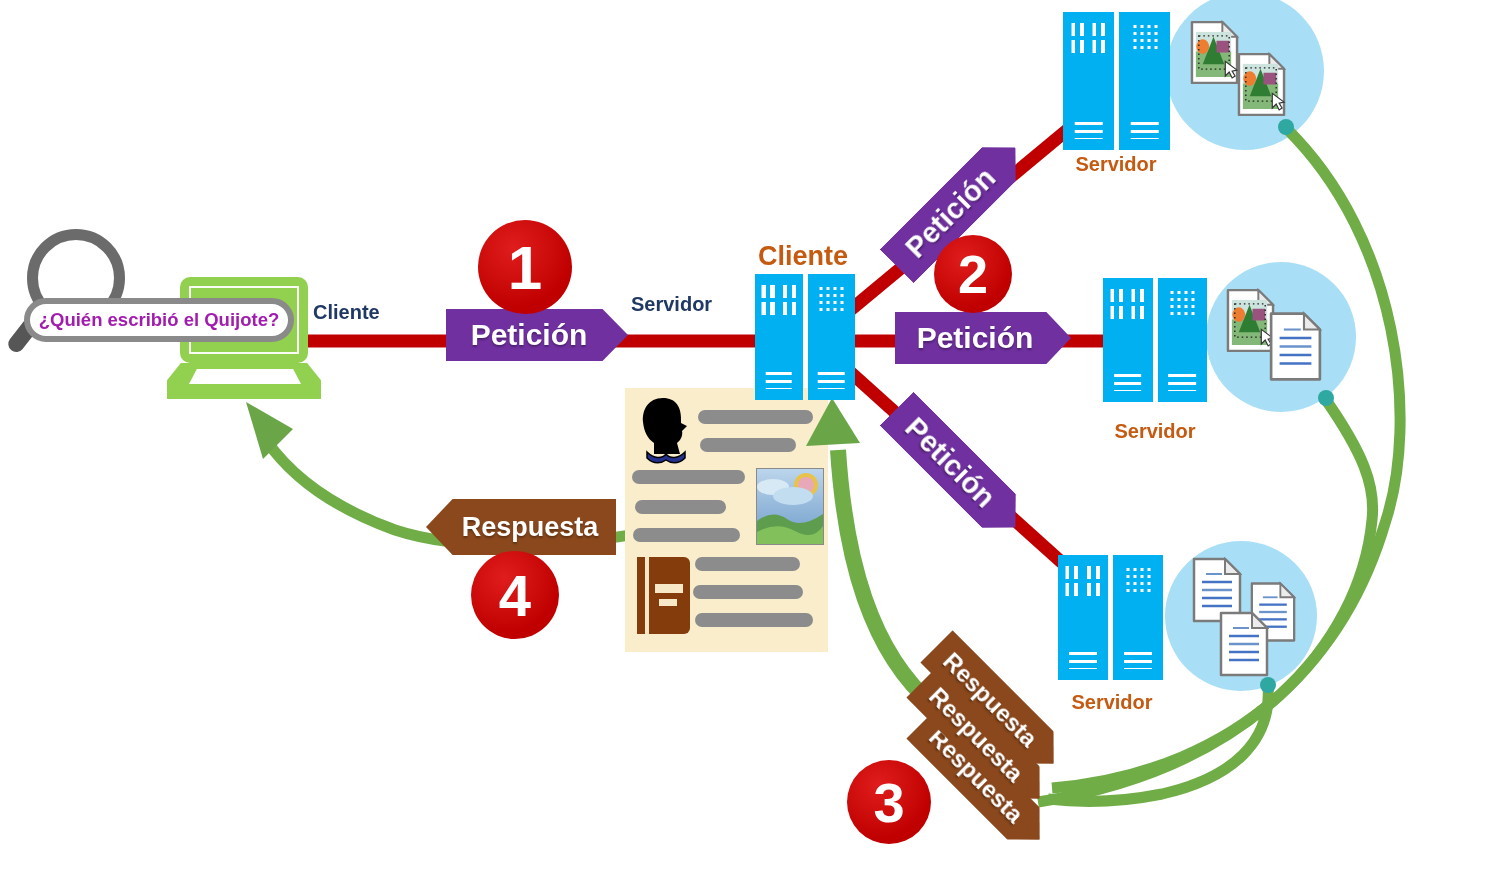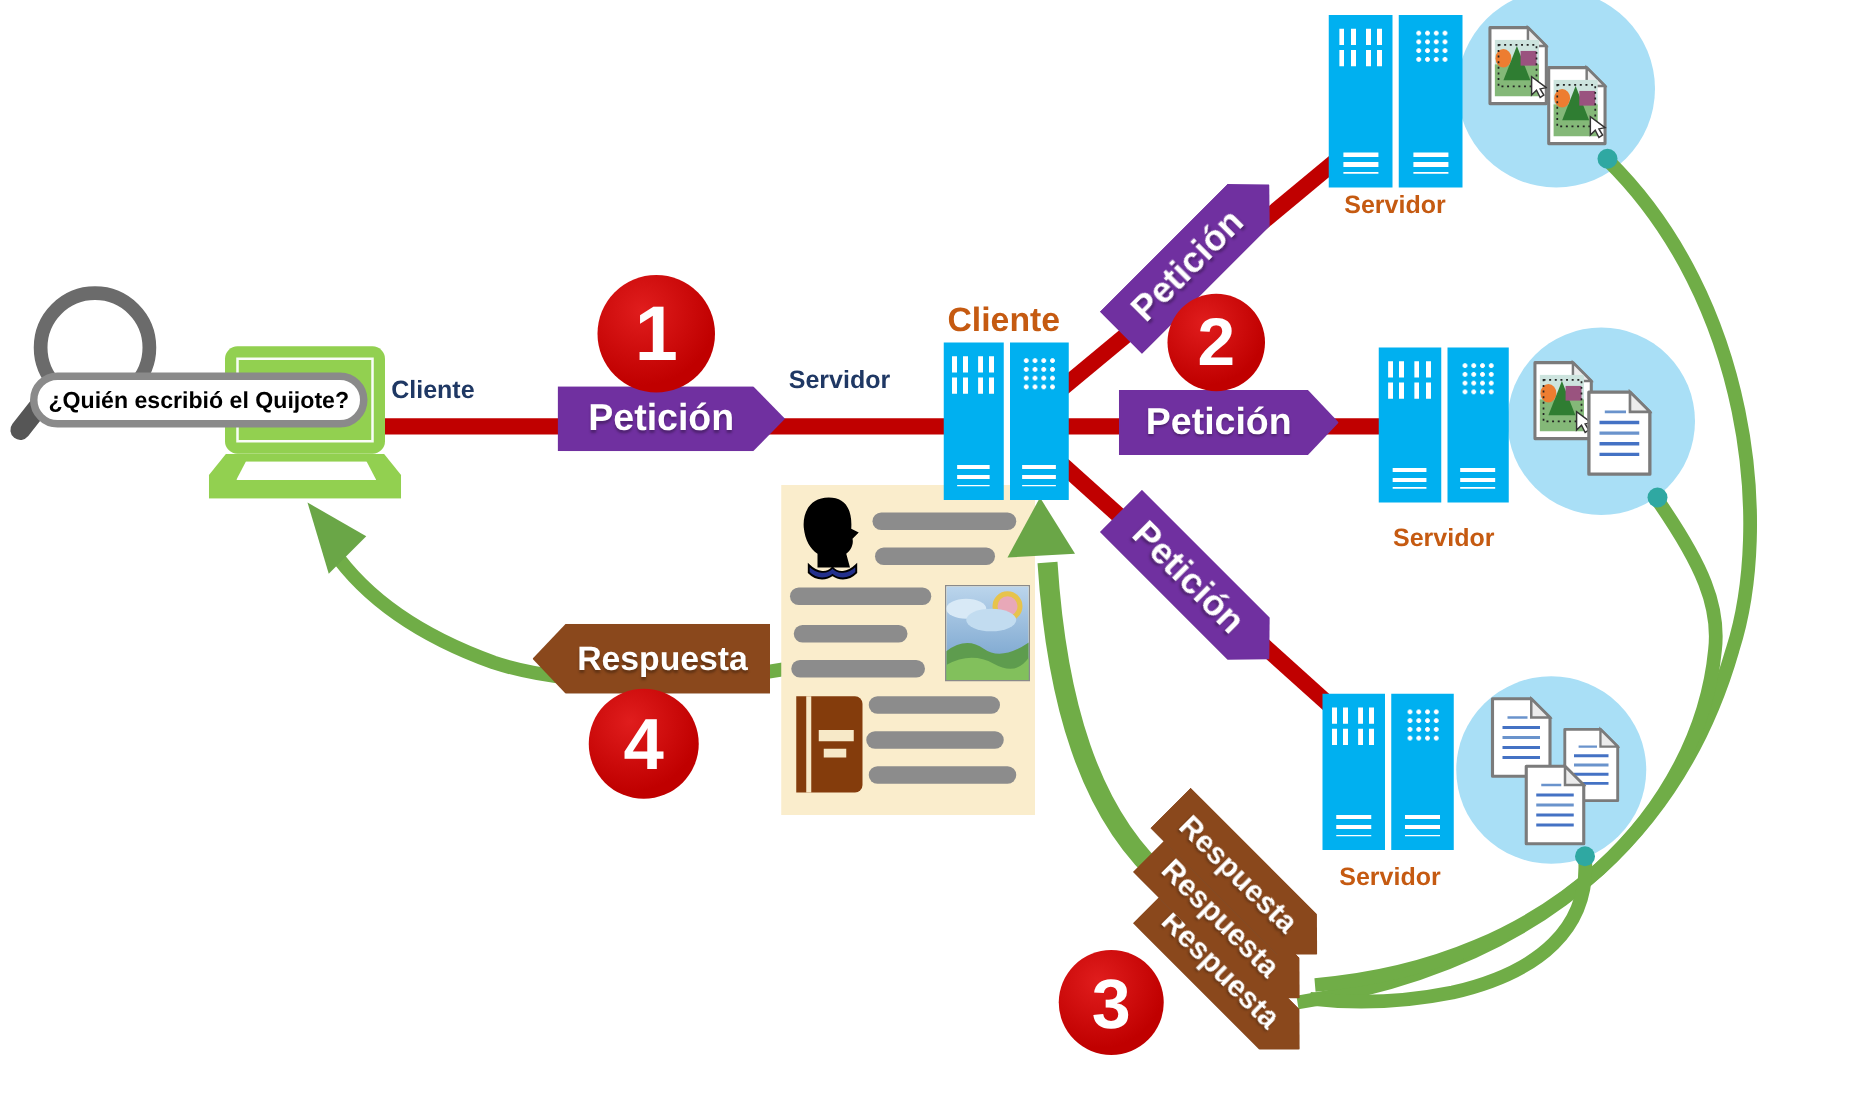--- a/index.html
+++ b/index.html
@@ -13,21 +13,21 @@
   .lbl{font-weight:bold;font-size:20px;white-space:nowrap;}
   .navy{color:#1F3864;}
   .orange{color:#C55A11;}
   .ctr{text-align:center;}
 
   
   .mag-ring{width:76px;height:76px;border:11px solid #6b6b6b;border-radius:50%;background:transparent;}
   .mag-handle{width:54px;height:16px;background:#565656;border-radius:9px;transform:rotate(128deg);}
   .pill{box-sizing:border-box;width:270px;height:44px;background:#fff;border:6px solid #8a8a8a;
         border-radius:24px;display:flex;align-items:center;justify-content:center;}
-  .pill span{font-weight:bold;font-size:18.5px;color:#000000;white-space:nowrap;}
+  .pill span{font-weight:bold;font-size:18.5px;color:#a21caf;white-space:nowrap;}
 
   
   .lap-screen{width:128px;height:86px;background:#92D050;border-radius:10px;position:absolute;}
   .lap-screen::after{content:"";position:absolute;inset:9px;border:2px solid rgba(255,255,255,.95);}
   .lap-base{position:absolute;background:#92D050;clip-path:polygon(9% 0,91% 0,100% 48%,100% 100%,0 100%,0 48%);}
   .lap-slot{position:absolute;background:#ffffff;clip-path:polygon(7% 0,93% 0,100% 100%,0 100%);}
 
   
   .server{display:flex;gap:5px;}
   .tower{flex:1;background:#00B0F0;position:relative;}

